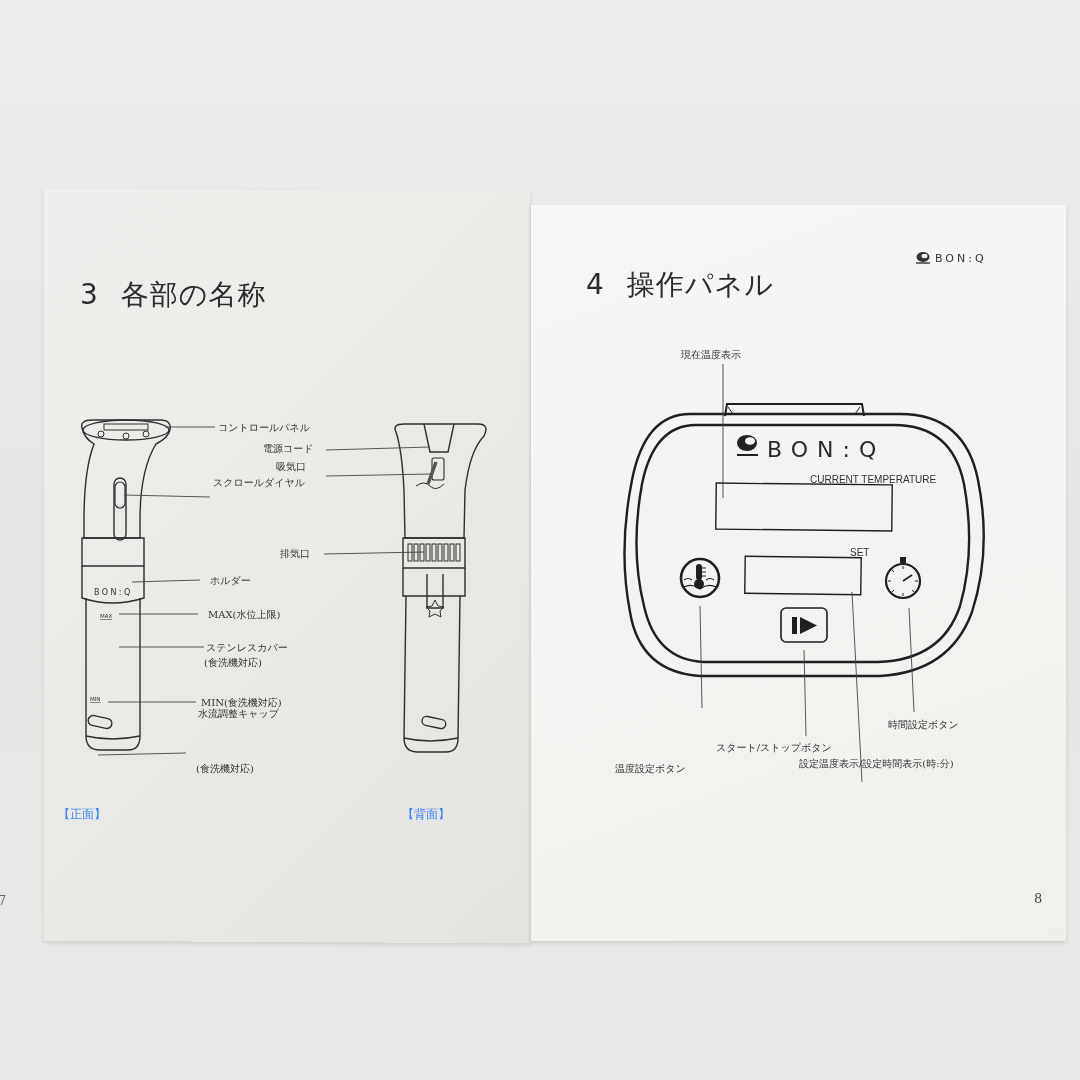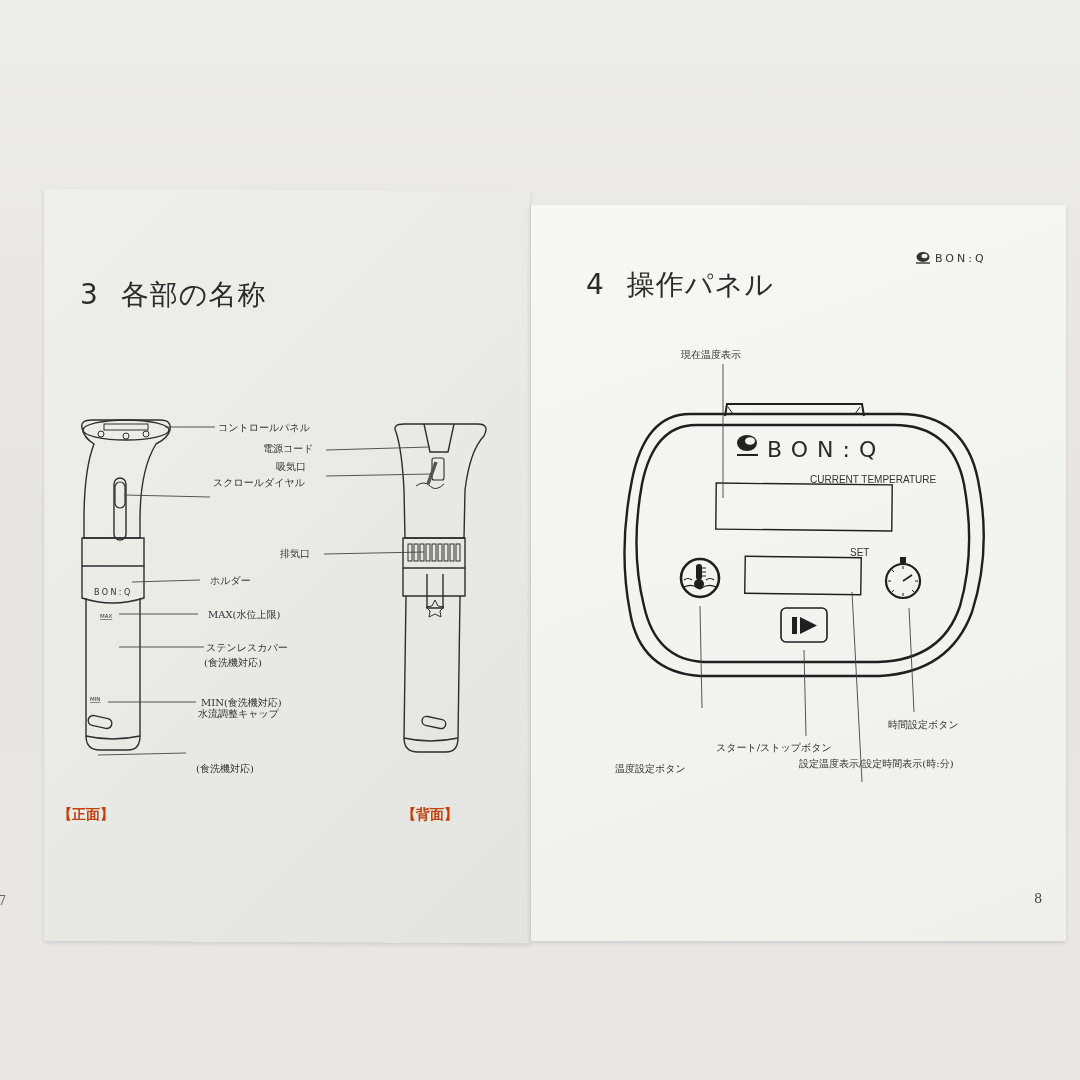--- a/index.html
+++ b/index.html
@@ -34,21 +34,21 @@
     font-size: 28px; color: #2c2c2c; letter-spacing: 1px;
     white-space: nowrap;
   }
   .heading .num { margin-right: 22px; }
   .label {
     font-family: "DejaVu Serif", serif;
     font-size: 10px; color: #333; white-space: nowrap; line-height: 15px;
   }
   .small-caption {
     font-family: "DejaVu Serif", serif;
-    font-size: 14px; color: #c2410c; white-space: nowrap; font-weight: bold;
+    font-size: 12px; color: #3b82f6; white-space: nowrap;
   }
   .page-num {
     font-family: "DejaVu Serif", serif;
     font-size: 13px; color: #444;
   }
   svg { position: absolute; overflow: visible; }
   .brand-mini {
     font-family: "DejaVu Sans", sans-serif;
     font-size: 11px; letter-spacing: 3px; color: #333;
   }

